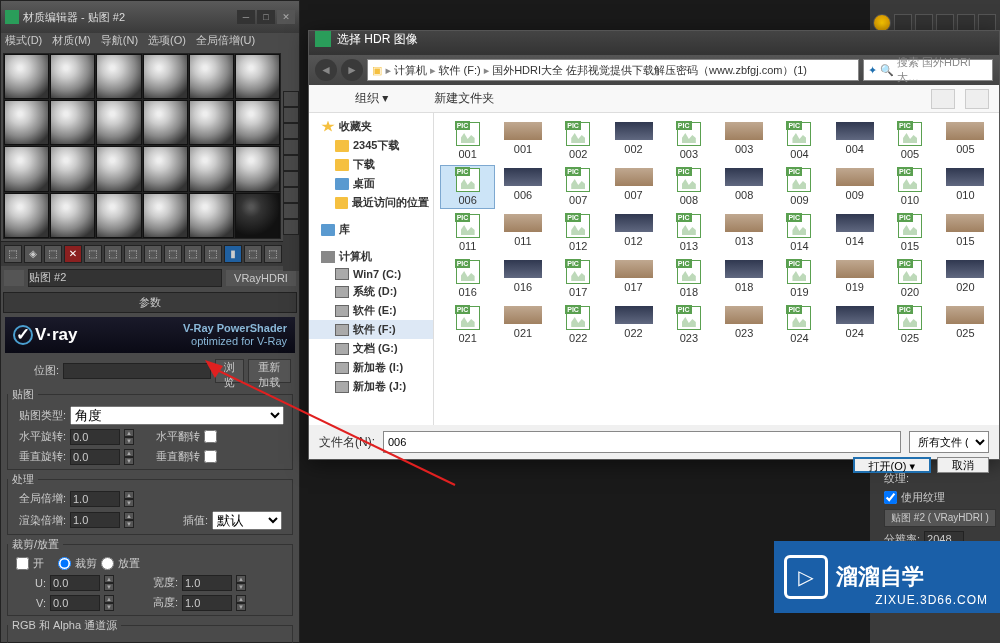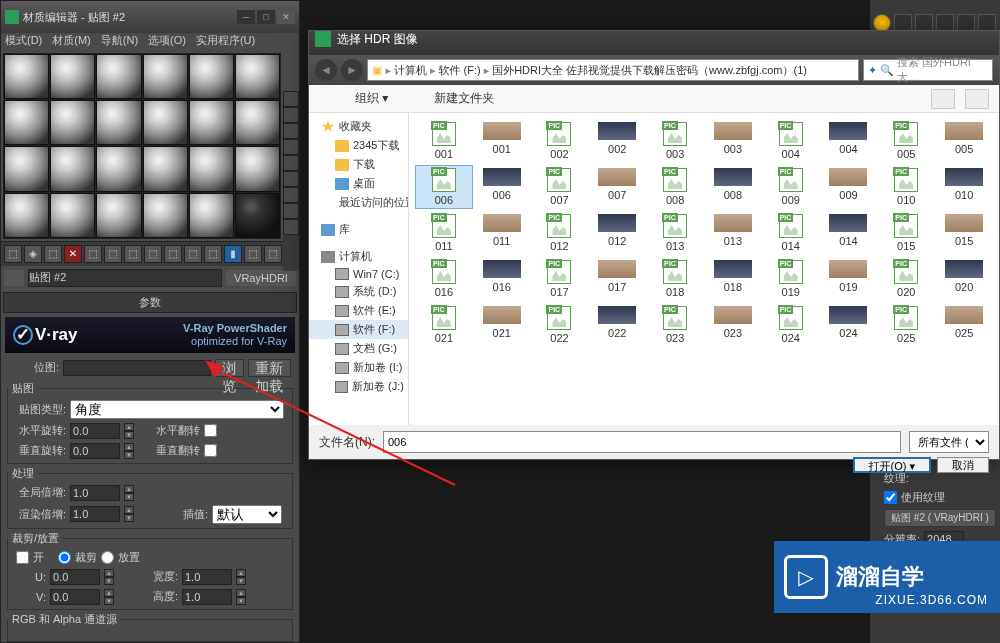--- a/index.html
+++ b/index.html
@@ -35,21 +35,21 @@
 
 .vray-banner { margin: 4px; height: 36px; background: linear-gradient(#1a1a2a, #0a0a15); display: flex; align-items: center; padding: 0 8px; }
 .vray-logo { font-size: 17px; color: #fff; font-weight: bold; display: flex; align-items: center; }
 .vray-logo .dot { width: 20px; height: 20px; border: 2px solid #4a9fd0; border-radius: 50%; display: inline-flex; align-items: center; justify-content: center; margin-right: 2px; }
 .vray-text { margin-left: auto; color: #8ab8d8; font-size: 11px; text-align: right; line-height: 1.2; }
 
 .param-row { display: flex; align-items: center; padding: 2px 8px; font-size: 11px; color: #ccc; gap: 4px; }
 .param-row label { min-width: 50px; text-align: right; }
 .param-row input[type="text"] { background: #333; border: 1px solid #222; color: #ccc; height: 16px; font-size: 11px; padding: 0 2px; }
 .param-row .path { flex: 1; }
-.param-row button { background: #555; border: 1px solid #333; color: #ccc; font-size: 14px; height: 18px; padding: 0 6px; cursor: pointer; }
+.param-row button { background: #555; border: 1px solid #333; color: #ccc; font-size: 11px; height: 24px; padding: 0 6px; cursor: pointer; }
 .spinner { width: 50px; background: #333; border: 1px solid #222; color: #ccc; height: 16px; display: inline-flex; align-items: center; padding: 0 2px; font-size: 11px; }
 .spin-btns { display: inline-flex; flex-direction: column; }
 .spin-btns div { width: 10px; height: 8px; background: #555; border: 1px solid #222; cursor: pointer; font-size: 6px; text-align: center; line-height: 6px; color: #aaa; }
 input[type="checkbox"] { cursor: pointer; }
 input[type="radio"] { cursor: pointer; }
 fieldset { border: 1px solid #333; margin: 2px 6px; padding: 2px 0; }
 fieldset legend { font-size: 11px; color: #ccc; padding: 0 4px; }
 
 
 .file-dialog { position: absolute; left: 308px; top: 30px; width: 692px; height: 430px; background: #f0f0f0; border: 1px solid #555; box-shadow: 0 4px 20px rgba(0,0,0,0.5); }
@@ -59,21 +59,21 @@
 .fd-nav .nav-btn { width: 22px; height: 22px; background: #3a3a3a; border-radius: 11px; cursor: pointer; display: flex; align-items: center; justify-content: center; color: #888; font-size: 12px; }
 .fd-nav .crumb { flex: 1; background: #fff; height: 22px; border: 1px solid #888; display: flex; align-items: center; padding: 0 4px; font-size: 11px; color: #333; }
 .fd-nav .crumb .sep { margin: 0 3px; color: #888; }
 .fd-nav .search { width: 130px; background: #fff; height: 22px; border: 1px solid #888; font-size: 11px; color: #888; padding: 0 4px; display: flex; align-items: center; }
 .fd-toolbar { background: #f8f8f8; height: 28px; display: flex; align-items: center; padding: 0 10px; gap: 10px; font-size: 12px; color: #333; border-bottom: 1px solid #ddd; }
 .fd-toolbar span { cursor: pointer; margin-left: 36px; }
 .fd-toolbar .spacer { flex: 1; }
 .fd-toolbar .view-btn { width: 24px; height: 20px; border: 1px solid #ccc; cursor: pointer; background: #eee; }
 
 .fd-body { display: flex; height: 312px; }
-.fd-tree { width: 100px; background: #fff; border-right: 1px solid #ddd; overflow: hidden; padding: 4px 0; font-size: 11px; color: #333; }
+.fd-tree { width: 125px; background: #fff; border-right: 1px solid #ddd; overflow: hidden; padding: 4px 0; font-size: 11px; color: #333; font-weight: bold; }
 .fd-tree .tree-item { display: flex; align-items: center; padding: 2px 4px 2px 12px; cursor: pointer; gap: 4px; white-space: nowrap; }
 .fd-tree .tree-item.sub { padding-left: 26px; }
 .fd-tree .tree-item.hl { background: #dde8f5; }
 .tree-icon { width: 14px; height: 12px; display: inline-block; }
 .ti-star { background: #f5c040; clip-path: polygon(50% 0%, 61% 35%, 98% 35%, 68% 57%, 79% 91%, 50% 70%, 21% 91%, 32% 57%, 2% 35%, 39% 35%); }
 .ti-folder { background: #f5c040; border-radius: 1px; }
 .ti-drive { background: #aaa; border: 1px solid #666; }
 .ti-lib { background: #5a9ad0; border-radius: 1px; }
 .ti-pc { background: #888; }
 
@@ -130,21 +130,21 @@
     <div class="spacer"></div>
     <div class="win-btn">─</div>
     <div class="win-btn">□</div>
     <div class="win-btn x">✕</div>
   </div>
   <div class="mat-menu">
     <span>模式(D)</span>
     <span>材质(M)</span>
     <span>导航(N)</span>
     <span>选项(O)</span>
-    <span>实用程序(U)</span>
+    <span>全局倍增(U)</span>
   </div>
   <div style="position:relative;">
     <div class="sphere-grid">
       <div class="sphere"></div>
       <div class="sphere"></div>
       <div class="sphere"></div>
       <div class="sphere"></div>
       <div class="sphere"></div>
       <div class="sphere"></div>
       <div class="sphere"></div>

